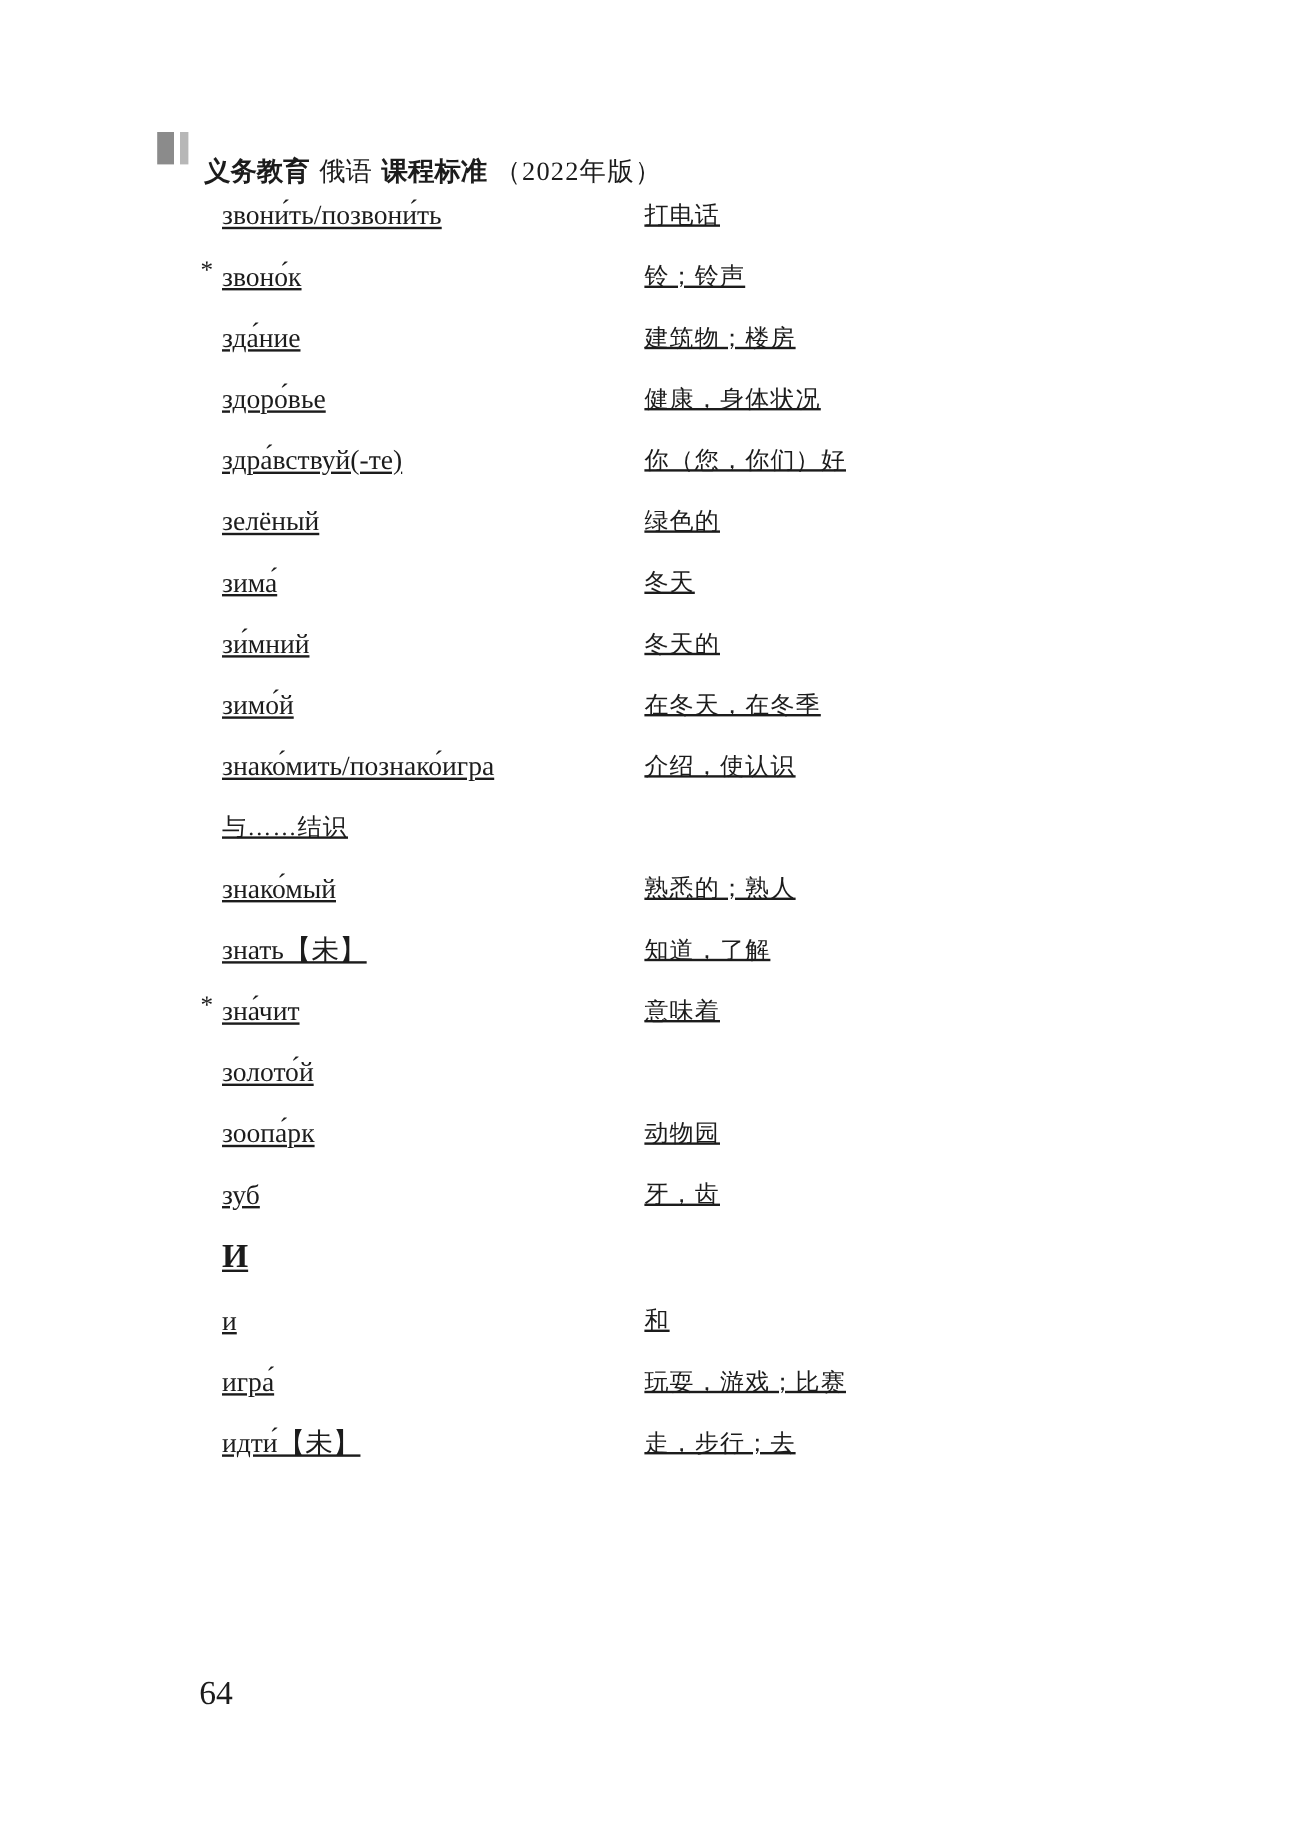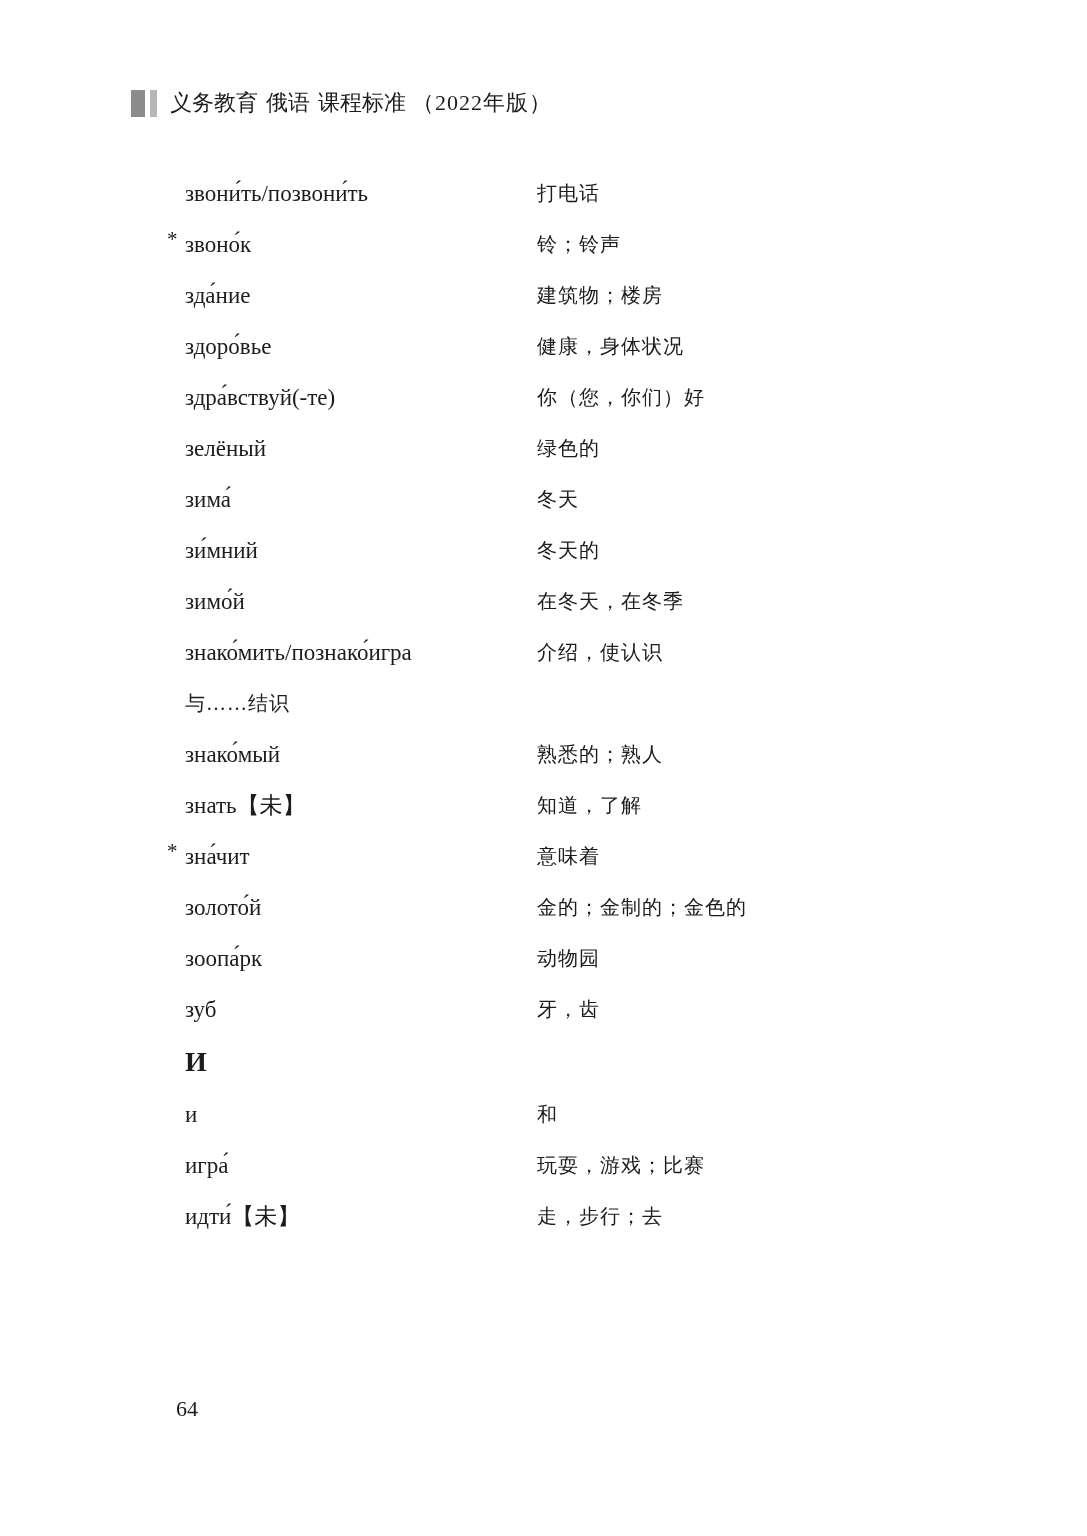--- a/index.html
+++ b/index.html
@@ -18,30 +18,31 @@
     position: absolute;
     top: 88px;
     left: 131px;
     display: flex;
     align-items: center;
   }
   .marker { display: flex; align-items: center; margin-right: 13px; }
   .bar-dark  { width: 14px; height: 27px; background: #8b8b8b; margin-right: 5px; }
   .bar-light { width: 7px;  height: 27px; background: #b7b7b7; }
   .head-text { font-size: 22px; display: flex; align-items: baseline; white-space: nowrap; }
-  .ht-bold   { font-weight: 400; }
+  .ht-bold   { font-weight: 700; margin-top: 40px; }
   .ht-italic { margin: 0 8px; }
   .ht-year   { font-weight: 400; margin-left: 6px; letter-spacing: 1px; }
 
   
   .vocab {
     position: absolute;
-    top: 168px;
+    top: 154px;
     left: 185px;
     width: 760px;
+    text-decoration: underline;
   }
   .row {
     height: 51px;
     display: flex;
     align-items: center;
   }
   .ru-cell {
     width: 352px;
     position: relative;
     font-size: 23px;
@@ -62,22 +63,22 @@
   .section-row {
     font-size: 28px;
     font-weight: 700;
     height: 54px;
   }
 
   
   .page-num {
     position: absolute;
     top: 1396px;
-    left: 176px;
-    font-size: 22px;
+    left: 166px;
+    font-size: 28px;
   }
 </style>
 </head>
 <body>
 
 <div class="page-header">
   <span class="marker">
     <span class="bar-dark"></span>
     <span class="bar-light"></span>
   </span>
@@ -140,21 +141,20 @@
     <div class="row">
       <div class="ru-cell">знать【未】</div>
       <div class="zh-cell">知道，了解</div>
     </div>
     <div class="row">
       <div class="ru-cell"><span class="star">*</span>зна́чит</div>
       <div class="zh-cell">意味着</div>
     </div>
     <div class="row">
       <div class="ru-cell">золото́й</div>
-      <div class="zh-cell">金的；金制的；金色的</div>
     </div>
     <div class="row">
       <div class="ru-cell">зоопа́рк</div>
       <div class="zh-cell">动物园</div>
     </div>
     <div class="row">
       <div class="ru-cell">зуб</div>
       <div class="zh-cell">牙，齿</div>
     </div>
     <div class="row section-row">И</div>

